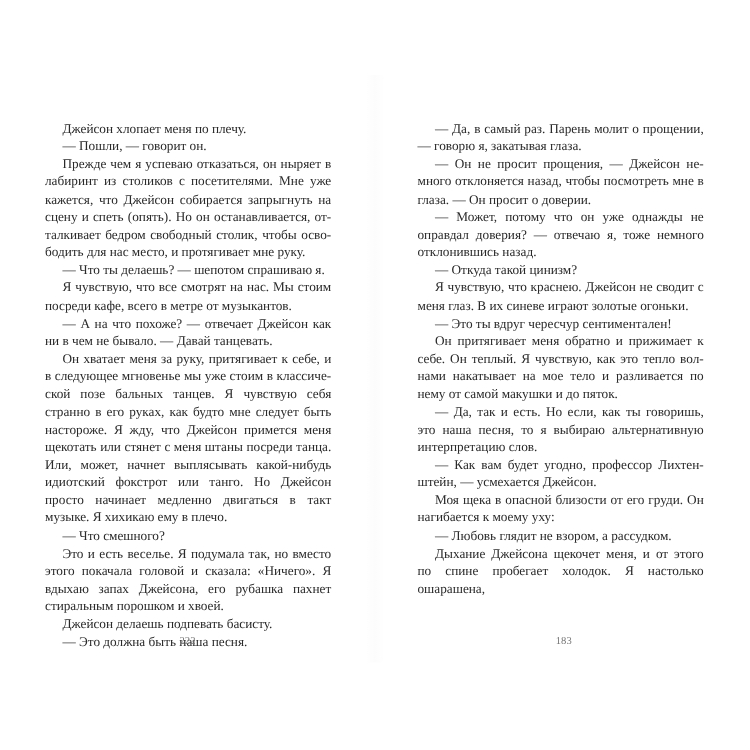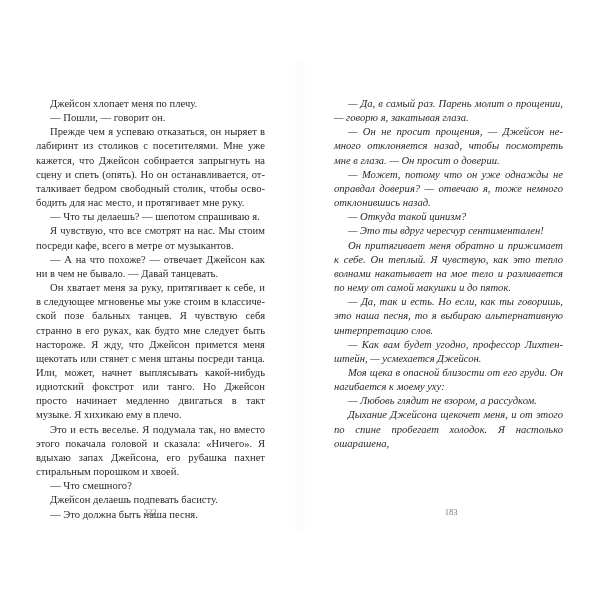--- a/index.html
+++ b/index.html
@@ -3,21 +3,21 @@
   <meta charset="utf-8">
   <style>
     html, body { margin: 0; padding: 0; }
     body {
       width: 600px; height: 600px; background: #ffffff; position: relative; overflow: hidden;
       font-family: "Liberation Serif", "DejaVu Serif", serif; color: #2a2a2a;
     }
     .spread { position: absolute; left: 0; top: 0; width: 519px; height: 600px; }
     .page { position: absolute; top: 97px; width: 229px; }
     .page.left { left: 36px; }
-    .page.right { left: 334px; font-style: italic; }
+    .page.right { left: 334px; }
     .text { font-size: 10.6px; line-height: 14.15px; text-align: justify; hyphens: manual; }
     .text p { margin: 0; text-indent: 14px; }
     .text p.noindent { text-indent: 14px; }
     .folio { position: absolute; top: 507px; width: 40px; text-align: center; font-size: 8.5px; color: #777; }
     .folio.left { left: 130px; }
     .folio.right { left: 431px; }
     .gutter { position: absolute; left: 292px; top: 60px; width: 16px; height: 470px;
       background: linear-gradient(to right, rgba(0,0,0,0) 0%, rgba(0,0,0,0.012) 50%, rgba(0,0,0,0) 100%); }
   </style>
 </head>
@@ -28,34 +28,35 @@
 
   <div class="page left">
     <div class="text">
       <p class="noindent">Джейсон хлопает меня по плечу.</p>
       <p>— Пошли, — говорит он.</p>
       <p>Прежде чем я успеваю отказаться, он ныряет в лабиринт из столиков с посетителями. Мне уже кажется, что Джейсон собирается запрыгнуть на сцену и спеть (опять). Но он останавливается, от­талкивает бедром свободный столик, чтобы осво­бодить для нас место, и протягивает мне руку.</p>
       <p>— Что ты делаешь? — шепотом спрашиваю я.</p>
       <p>Я чувствую, что все смотрят на нас. Мы стоим посреди кафе, всего в метре от музыкантов.</p>
       <p>— А на что похоже? — отвечает Джейсон как ни в чем не бывало. — Давай танцевать.</p>
       <p>Он хватает меня за руку, притягивает к себе, и в следующее мгновенье мы уже стоим в классиче­ской позе бальных танцев. Я чувствую себя странно в его руках, как будто мне следует быть настороже. Я жду, что Джейсон примется меня щекотать или стянет с меня штаны посреди танца. Или, мо­жет, начнет выплясывать какой-нибудь идиотский фокстрот или танго. Но Джейсон просто начинает медленно двигаться в такт музыке. Я хихикаю ему в плечо.</p>
+      <p>— Что смешного?</p>
       <p>Это и есть веселье. Я подумала так, но вместо этого покачала головой и сказала: «Ничего». Я вды­хаю запах Джейсона, его рубашка пахнет стираль­ным порошком и хвоей.</p>
-      <p>— Что смешного?</p>
       <p>Джейсон делаешь подпевать басисту.</p>
       <p>— Это должна быть наша песня.</p>
     </div>
   </div>
   <div class="folio left">222</div>
 
   <div class="page right">
     <div class="text">
       <p>— Да, в самый раз. Парень молит о проще­нии, — говорю я, закатывая глаза.</p>
       <p>— Он не просит прощения, — Джейсон не­много отклоняется назад, чтобы посмотреть мне в глаза. — Он просит о доверии.</p>
       <p>— Может, потому что он уже однажды не оправ­дал доверия? — отвечаю я, тоже немного отклонив­шись назад.</p>
       <p>— Откуда такой цинизм?</p>
+      <p>Я чувствую, что краснею. Джейсон не сводит с меня глаз. В их синеве играют золотые огоньки.</p>
       <p>— Это ты вдруг чересчур сентиментален!</p>
       <p>Он притягивает меня обратно и прижимает к себе. Он теплый. Я чувствую, как это тепло вол­нами накатывает на мое тело и разливается по нему от самой макушки и до пяток.</p>
       <p>— Да, так и есть. Но если, как ты говоришь, это наша песня, то я выбираю альтернативную интер­претацию слов.</p>
       <p>— Как вам будет угодно, профессор Лихтен­штейн, — усмехается Джейсон.</p>
       <p>Моя щека в опасной близости от его груди. Он нагибается к моему уху:</p>
       <p>— Любовь глядит не взором, а рассудком.</p>
       <p>Дыхание Джейсона щекочет меня, и от этого по спине пробегает холодок. Я настолько ошарашена,</p>
     </div>
   </div>
   <div class="folio right">183</div>

